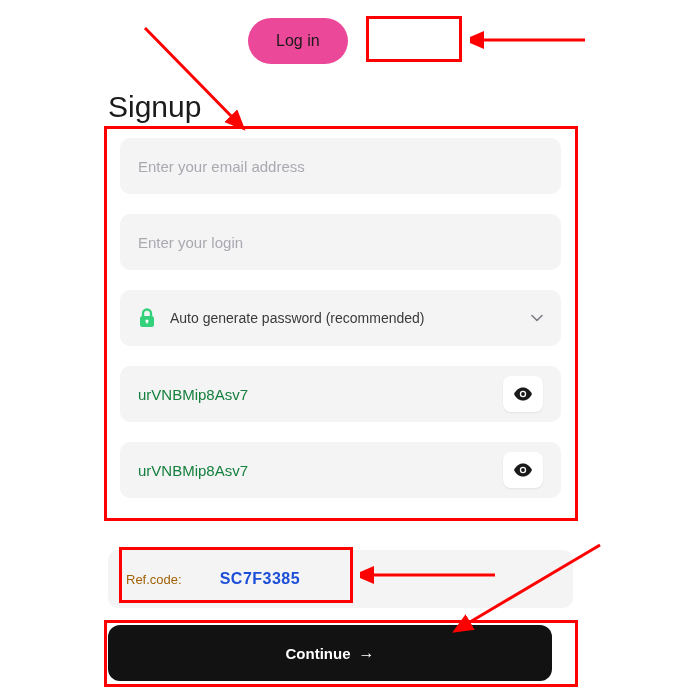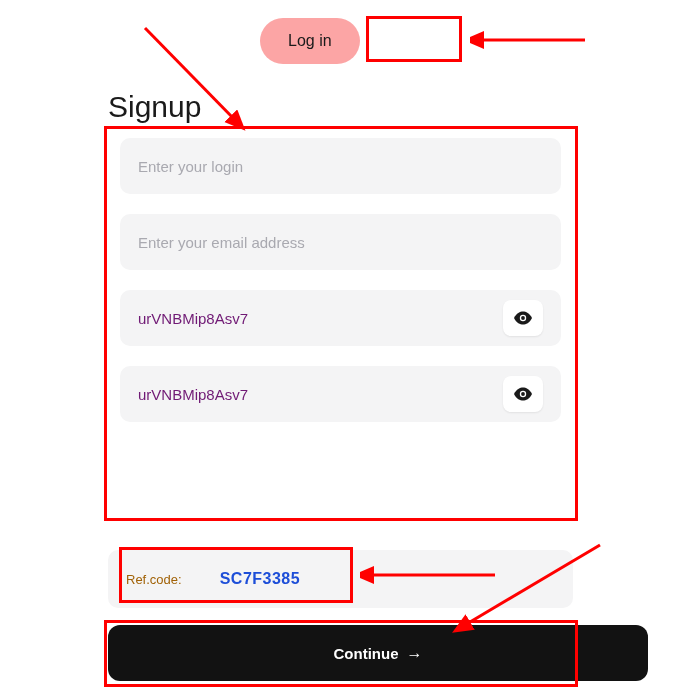--- a/index.html
+++ b/index.html
@@ -11,23 +11,23 @@
     body {
       width: 700px;
       height: 700px;
       background: #fff;
       position: relative;
       overflow: hidden;
     }
     .tab-switcher {
       position: absolute;
       top: 18px;
-      left: 260px;
-      display: flex;
-      background: #fca5a5;
+      left: 248px;
+      display: flex;
+      background: #ec4899;
       border-radius: 24px;
       padding: 4px;
       flex-direction: column;
     }
     .tab {
       padding: 10px 24px;
       border-radius: 20px;
       font-size: 16px;
       font-weight: 500;
       cursor: pointer;
@@ -90,21 +90,21 @@
       color: #3a3a3a;
     }
     .chevron-icon svg {
       display: block;
     }
     .password-wrap {
       justify-content: space-between;
     }
     .password-text {
       font-size: 15px;
-      color: #701a75;
+      color: #15803d;
     }
     .eye-btn {
       width: 40px;
       height: 36px;
       background: #fff;
       border-radius: 8px;
       display: flex;
       align-items: center;
       justify-content: center;
       cursor: pointer;
@@ -133,21 +133,21 @@
     .refcode-value {
       font-size: 16px;
       font-weight: 600;
       color: #1d4ed8;
       letter-spacing: 0.5px;
     }
     .continue-btn {
       position: absolute;
       top: 625px;
       left: 108px;
-      width: 540px;
+      width: 444px;
       height: 56px;
       background: #121212;
       border-radius: 12px;
       display: flex;
       align-items: center;
       justify-content: center;
       gap: 8px;
       cursor: pointer;
       color: #fff;
       font-size: 15px;
@@ -172,24 +172,42 @@
 <body>
 
 <div class="tab-switcher">
   <div class="tab">Log in</div>
 </div>
 
 <h1 class="page-title">Signup</h1>
 
 <div class="form-container">
   <div class="input-wrap">
+    <input class="text-input" type="text" placeholder="Enter your email address" style="">
+  </div>
+  <div class="input-wrap">
     <input class="text-input" type="text" placeholder="Enter your login" style="">
   </div>
-  <div class="input-wrap">
-    <input class="text-input" type="text" placeholder="Enter your email address" style="">
+  <div class="dropdown-wrap">
+    <div class="dropdown-left">
+      <span class="lock-icon">
+        <svg width="18" height="20" viewBox="0 0 18 20" fill="none">
+          <rect x="2" y="8" width="14" height="11" rx="2.5" fill="#33d17a"></rect>
+          <path d="M5 8 V5.5 a4 4 0 0 1 8 0 V8" stroke="#33d17a" stroke-width="2.4" fill="none"></path>
+          <circle cx="9" cy="13" r="1.6" fill="#fff"></circle>
+          <rect x="8.3" y="13" width="1.4" height="2.8" rx="0.7" fill="#fff"></rect>
+        </svg>
+      </span>
+      <span class="dropdown-label">Auto generate password (recommended)</span>
+    </div>
+    <span class="chevron-icon">
+      <svg width="12" height="8" viewBox="0 0 12 8">
+        <path d="M1 1.5 L6 6.5 L11 1.5" stroke="#7a7a82" stroke-width="1.5" fill="none" stroke-linecap="round" stroke-linejoin="round"></path>
+      </svg>
+    </span>
   </div>
   <div class="password-wrap">
     <span class="password-text">urVNBMip8Asv7</span>
     <div class="eye-btn">
       <span>
         <svg width="20" height="14" viewBox="0 0 20 14">
           <path d="M1 7 C3.5 2 7 0.5 10 0.5 C13 0.5 16.5 2 19 7 C16.5 12 13 13.5 10 13.5 C7 13.5 3.5 12 1 7 Z" fill="#1a1a1a"></path>
           <circle cx="10" cy="7" r="3.2" fill="#fff"></circle>
           <circle cx="10" cy="7" r="1.9" fill="#1a1a1a"></circle>
         </svg>

